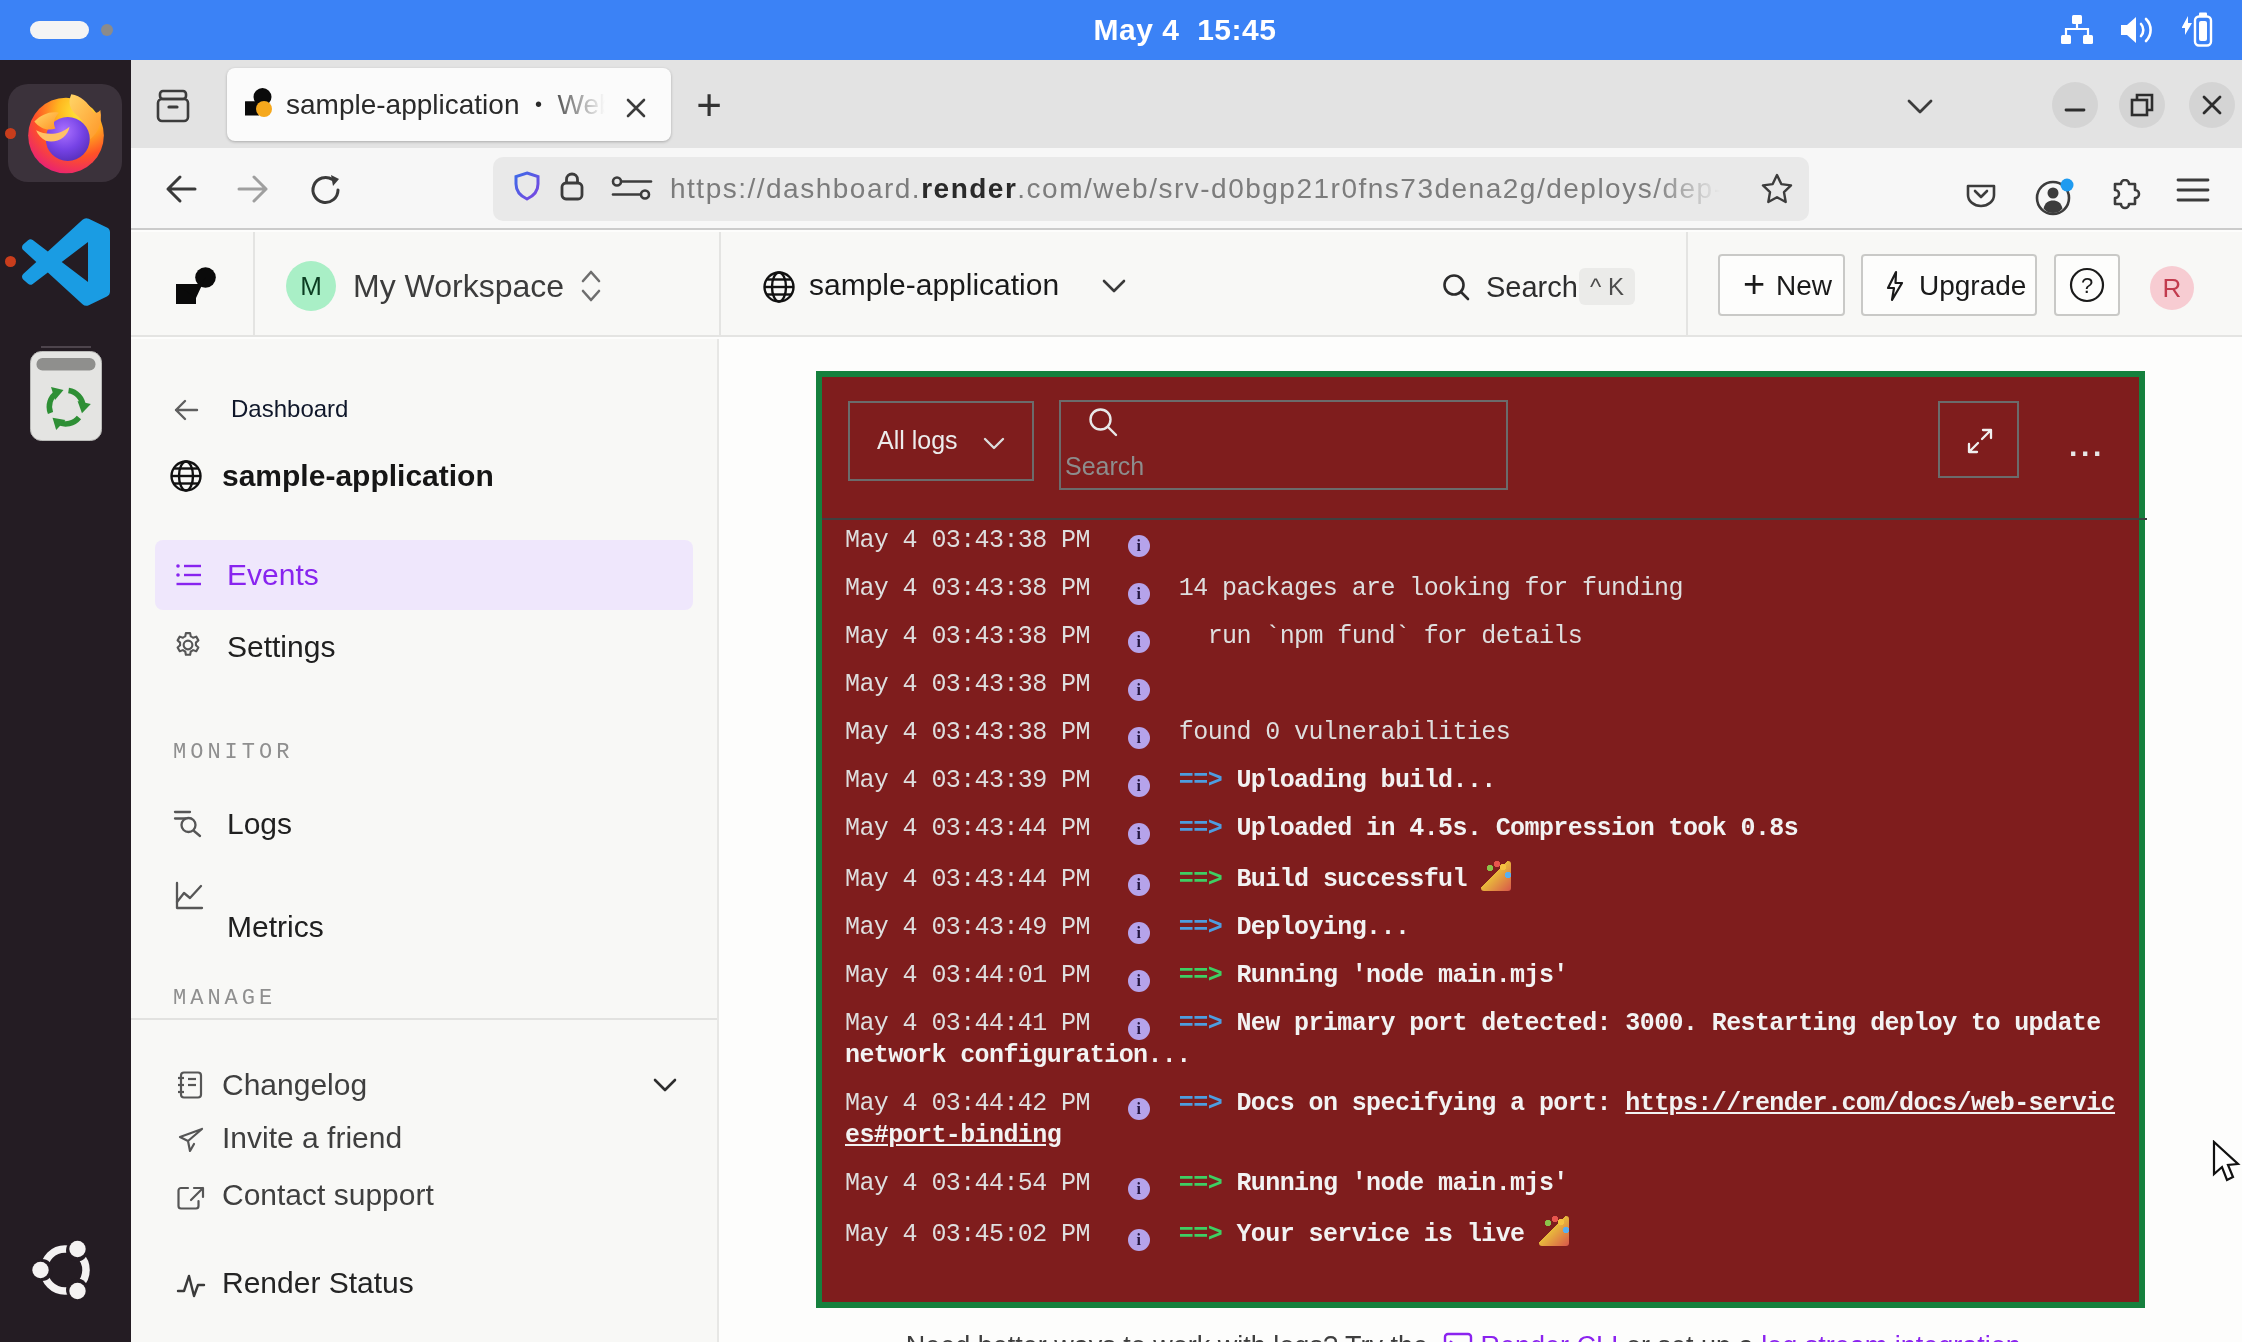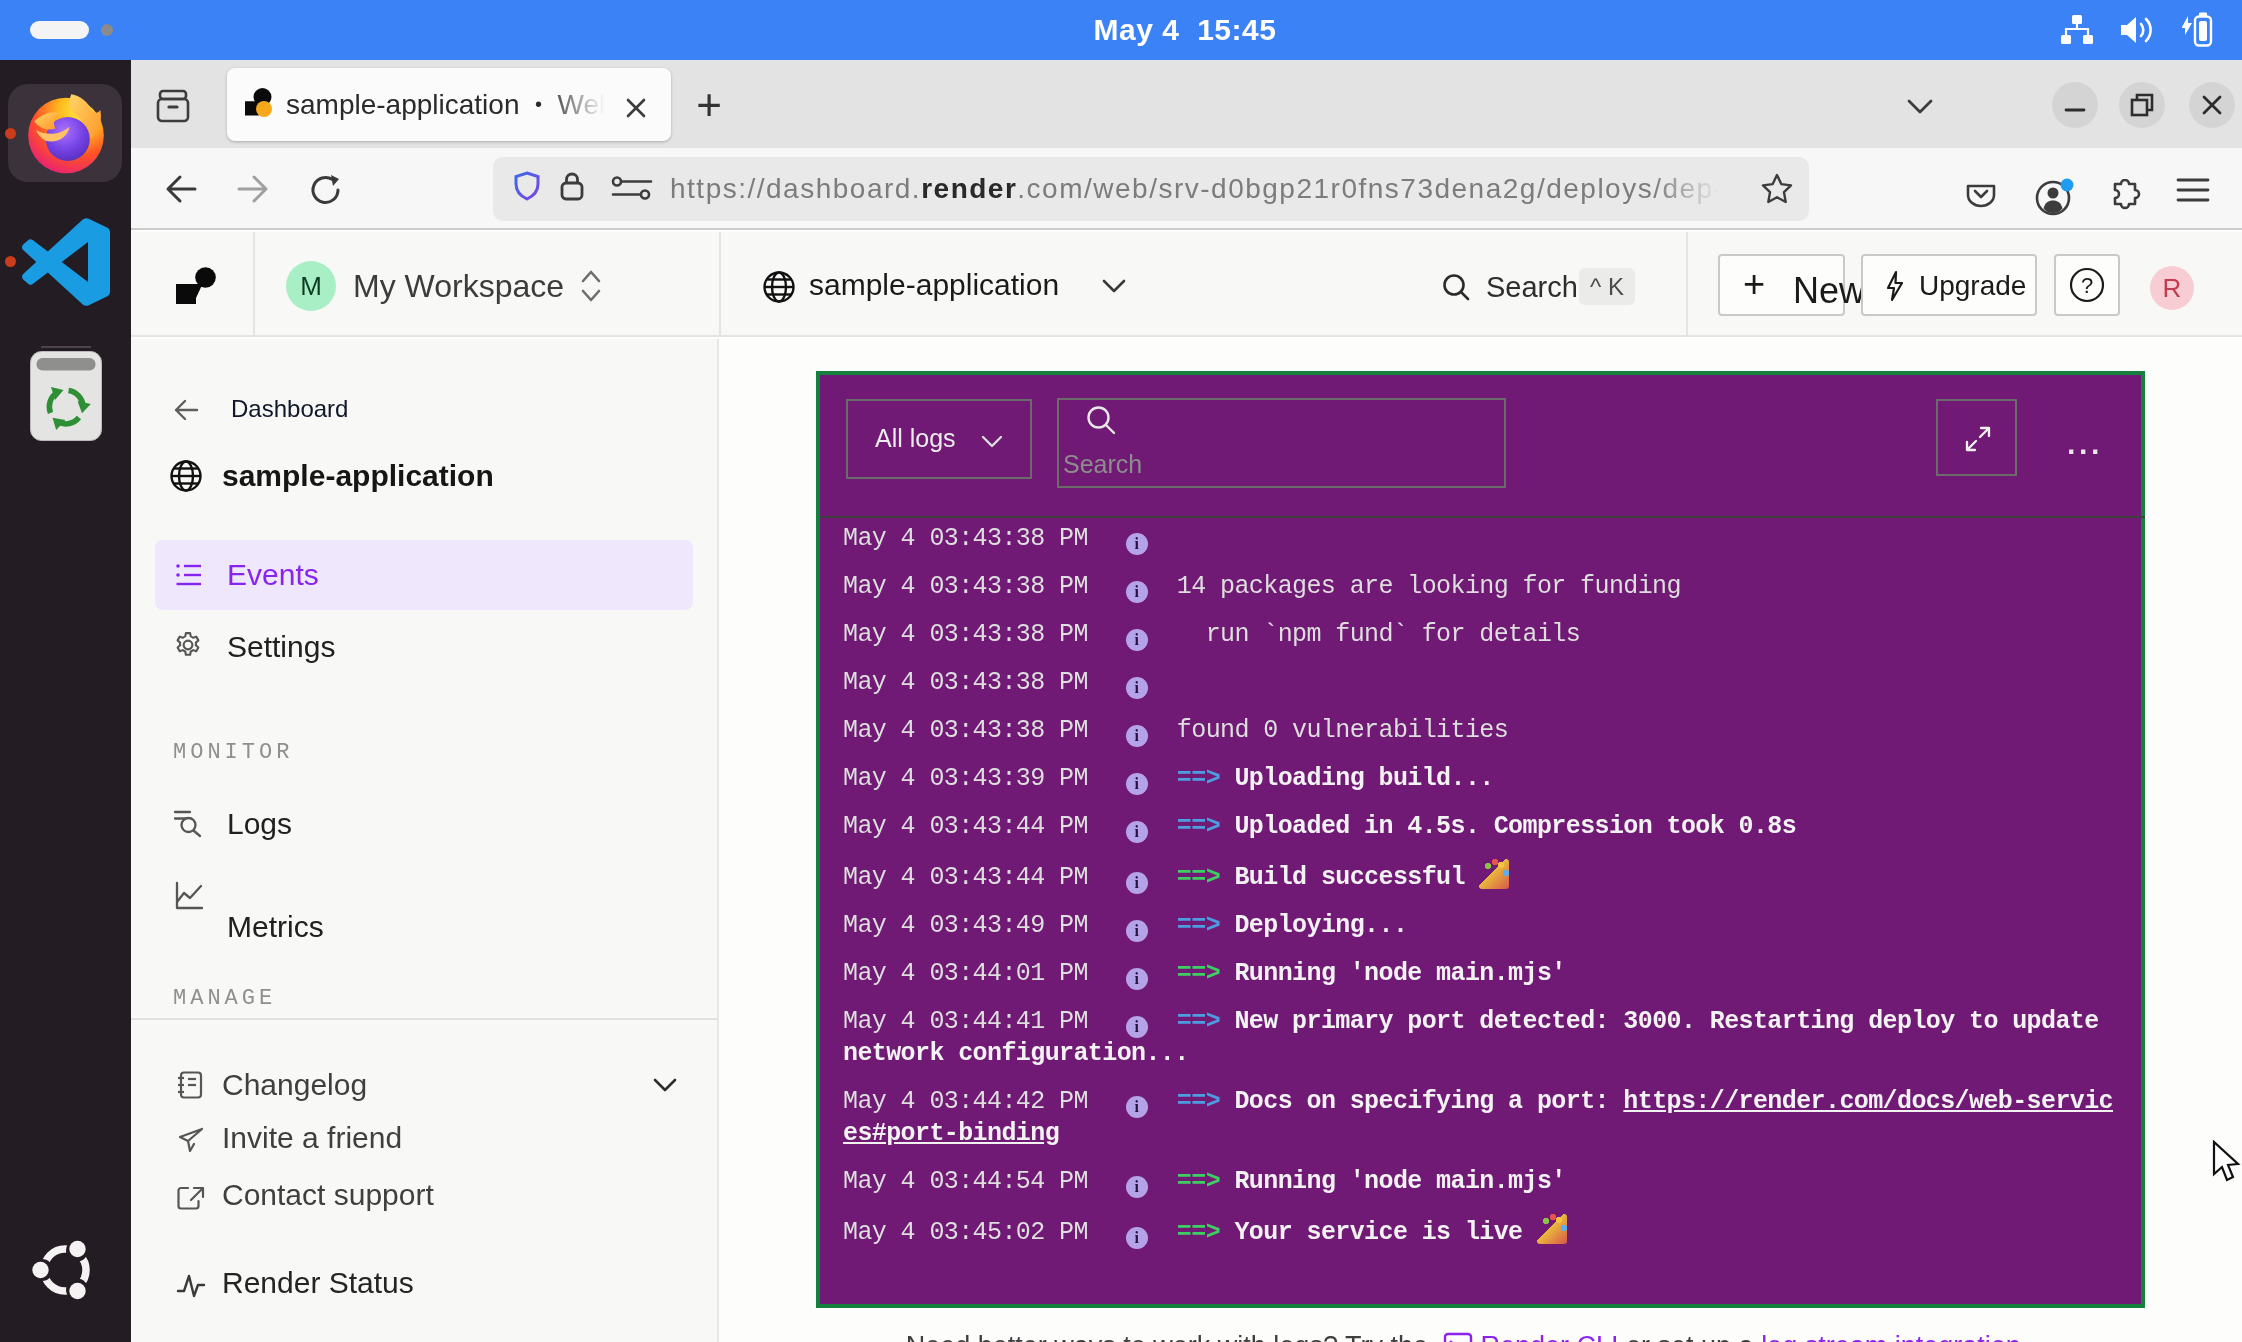--- a/index.html
+++ b/index.html
@@ -34,21 +34,21 @@
 
 #dash { left:131px; top:232px; width:2111px; height:1110px; background:#fdfdfc; }
 #dtop { left:0; top:0; width:2111px; height:105px; background:#f8f8f6; border-bottom:2px solid #e4e4e2; }
 #sidebar { left:0; top:107px; width:588px; height:1003px; background:#f8f8f6; border-right:2px solid #e7e7e5; }
 .snav { position:absolute; left:93px; font-size:30px; color:#202020; }
 .slabel { position:absolute; left:42px; font-family:"Liberation Mono",monospace; font-size:22px; letter-spacing:4px; color:#8f8f8f; }
 #events { left:24px; top:201px; width:538px; height:70px; border-radius:8px; background:#efe7fc; }
 #sbdivider { left:0; top:679px; width:586px; height:2px; background:#e2e2e0; }
 
 
-#console { left:685px; top:139px; width:1329px; height:937px; background:#701a75; border:4px solid #15803d; }
+#console { left:685px; top:139px; width:1329px; height:937px; background:#7f1d1d; border:6px solid #15803d; }
 .cbox { position:absolute; border:2px solid #6b6b6b; color:#ececec; }
 #csep { position:absolute; left:0; top:141px; width:1325px; height:2px; background:#3f3f3f; }
 #clog { position:absolute; left:23px; top:148px; width:1290px; font-family:"Liberation Mono",monospace; font-size:25px; letter-spacing:-0.6px; color:#dedede; }
 .e { line-height:32px; margin-bottom:16px; white-space:nowrap; }
 .e .ic { display:inline-block; vertical-align:-4px; margin-left:38px; width:22px; height:22px; border-radius:50%; background:#b5a3ea; color:#241640; font-size:16px; font-weight:bold; text-align:center; line-height:22px; font-family:"Liberation Serif",serif; letter-spacing:0; }
 .e .m { margin-left:29px; }
 .pop { display:inline-block; width:30px; height:30px; vertical-align:-5px; background:
   radial-gradient(circle 3px at 22px 6px, #f5c242 97%, transparent),
   radial-gradient(circle 3px at 27px 14px, #59b0f0 97%, transparent),
   radial-gradient(circle 3px at 16px 3px, #e8554e 97%, transparent),
@@ -279,21 +279,21 @@
     </svg>
     <svg class="a" width="30" height="30" viewBox="0 0 30 30" style="left:1310px; top:40px;">
       <circle cx="13" cy="13" r="9.5" fill="none" stroke="#2c2c2c" stroke-width="2.6"></circle>
       <line x1="20" y1="20" x2="27" y2="27" stroke="#2c2c2c" stroke-width="2.6" stroke-linecap="round"></line>
     </svg>
     <div class="a" style="left:1355px; top:39px; font-size:29px; color:#2e2e2e;">Search</div>
     <div class="a" style="left:1448px; top:36px; width:56px; height:37px; border-radius:6px; background:#ebebe9; text-align:center; line-height:37px; font-size:24px; color:#4c4c4c;">^ K</div>
     <div class="a" style="left:1555px; top:0; width:2px; height:103px; background:#e4e4e2;"></div>
     <div class="a" style="left:1587px; top:22px; width:127px; height:62px; border:2px solid #c9c9c7; border-radius:4px; background:#fdfdfc;">
       <div class="a" style="left:23px; top:10px; font-size:38px; line-height:36px; color:#1a1a1a; font-weight:300;">+</div>
-      <div class="a" style="left:73px; top:14px; font-size:36px; color:#1a1a1a;">New</div>
+      <div class="a" style="left:56px; top:14px; font-size:28px; color:#1a1a1a;">New</div>
     </div>
     <div class="a" style="left:1730px; top:22px; width:176px; height:62px; border:2px solid #c9c9c7; border-radius:4px; background:#fdfdfc;">
       <svg class="a" width="24" height="32" viewBox="0 0 24 32" style="left:20px; top:14px;">
         <path d="M13 2 L5 18 H11 L9 30 L19 13 H12.5 Z" fill="none" stroke="#1a1a1a" stroke-width="2.2" stroke-linejoin="round"></path>
       </svg>
       <div class="a" style="left:56px; top:14px; font-size:28px; color:#1a1a1a;">Upgrade</div>
     </div>
     <div class="a" style="left:1923px; top:22px; width:66px; height:62px; border:2px solid #c9c9c7; border-radius:4px; background:#fdfdfc;">
       <svg class="a" width="40" height="40" viewBox="0 0 40 40" style="left:11px; top:9px;">
         <circle cx="20" cy="20" r="16" fill="none" stroke="#1a1a1a" stroke-width="2.2"></circle>

